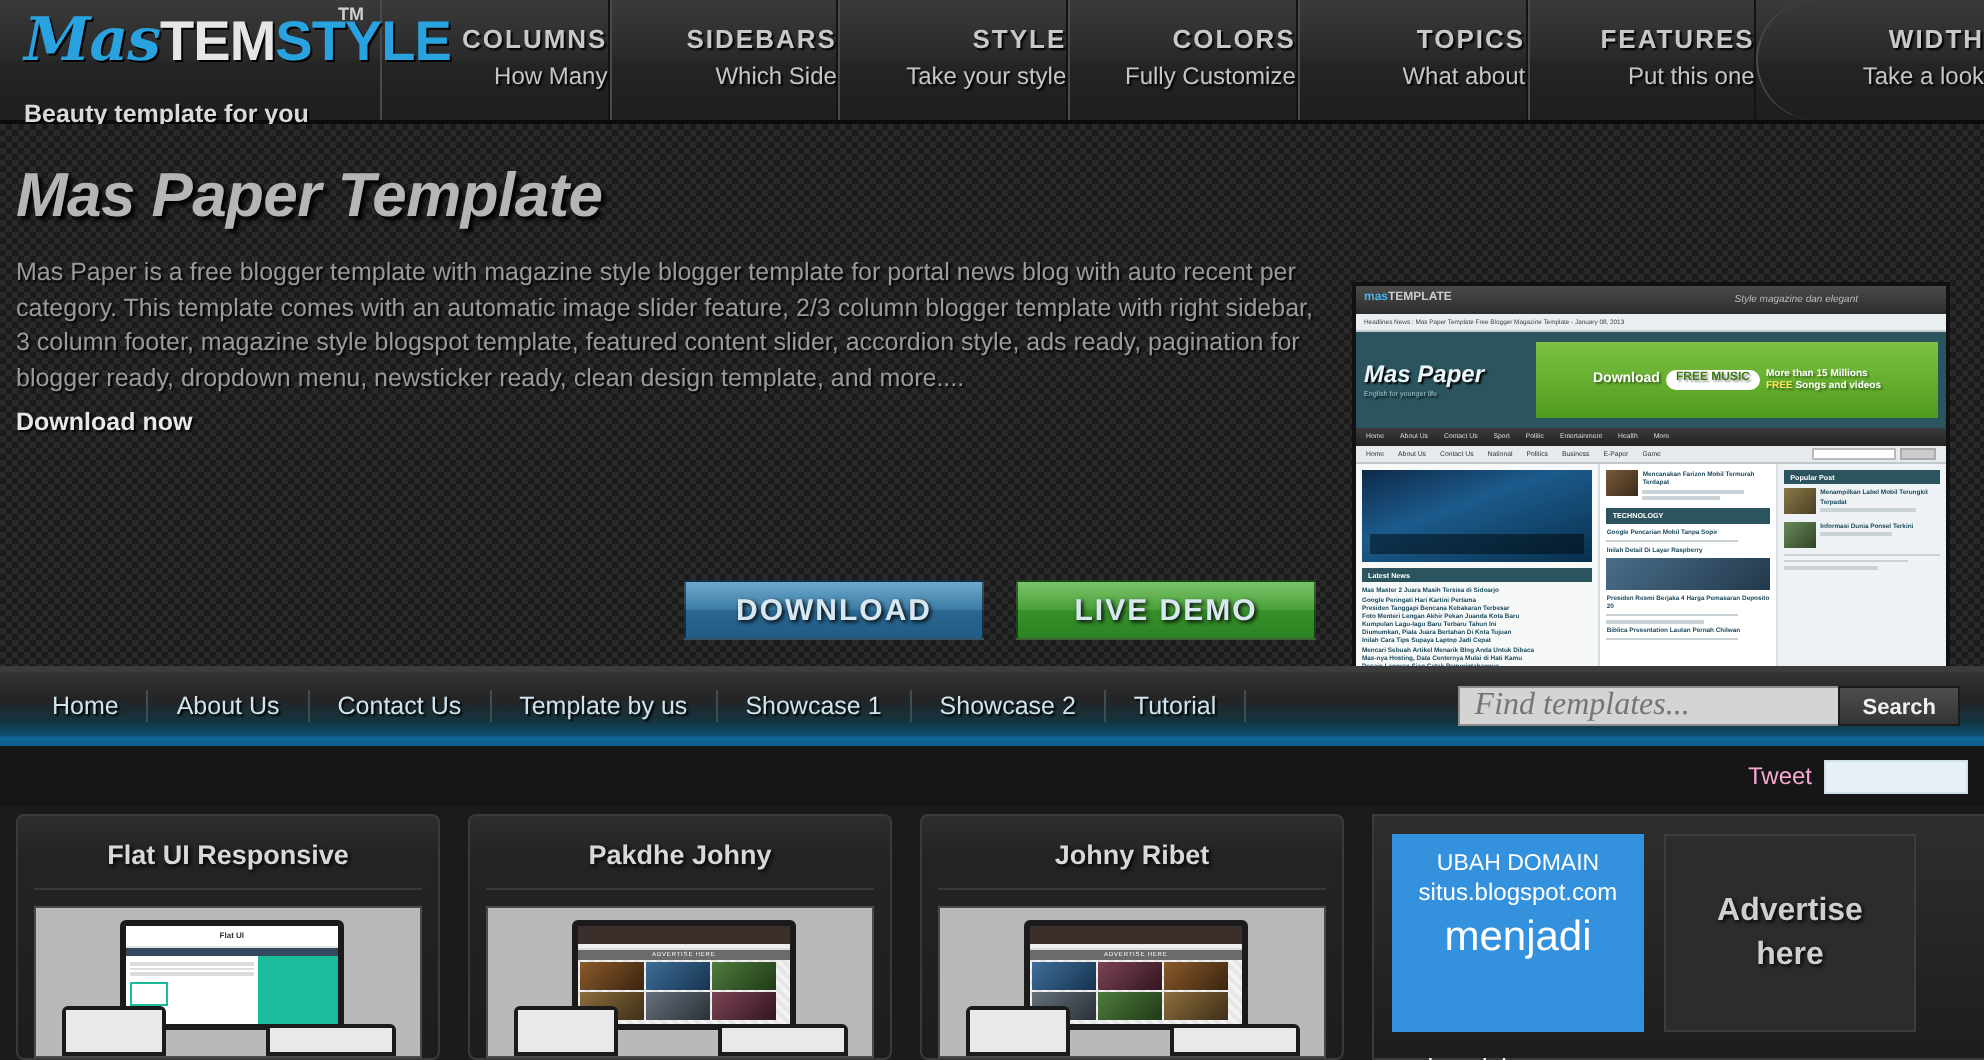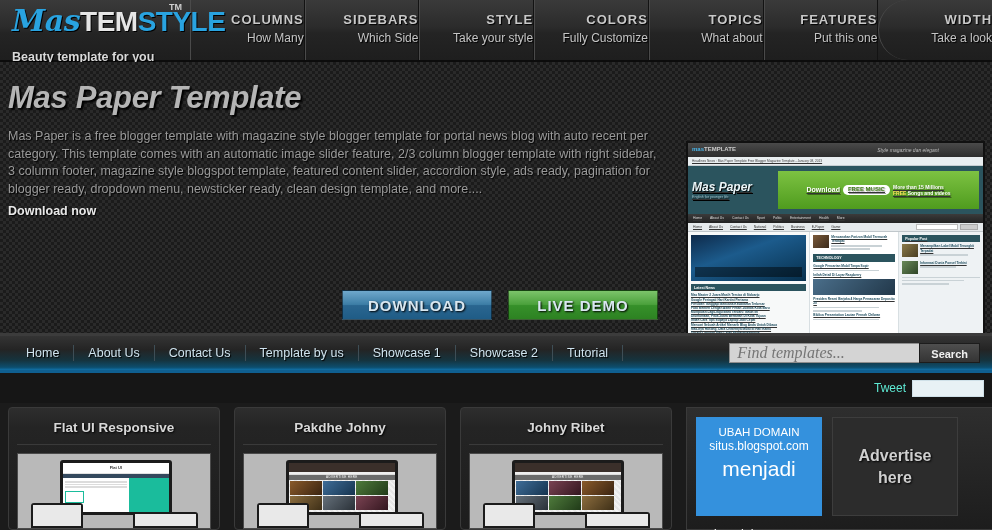--- a/index.html
+++ b/index.html
@@ -153,30 +153,29 @@
   .btn-download {
     background: linear-gradient(180deg, #6fa8cc 0%, #3d7ea6 48%, #2a6690 52%, #1f5c86 100%);
   }
   .btn-demo {
     background: linear-gradient(180deg, #7cc46a 0%, #4ba13c 48%, #36902a 52%, #2d8222 100%);
   }
 
   
   .preview {
     position: absolute;
-    right: 7px; top: 79px;
+    right: 17px; top: 79px;
     width: 299px; height: 234px;
     background: #ddd;
     border: 2px solid #111;
     overflow: hidden;
     font-size: 3px;
     line-height: 1.25;
     color: #333;
     font-family: "Liberation Sans", sans-serif;
-    text-decoration: underline;
   }
   .pv-top {
     height: 14px;
     background: linear-gradient(180deg, #4a4a4a, #2d2d2d);
     display: flex; align-items: center;
     padding: 0 4px;
     color: #ccc;
   }
   .pv-logo { font-size: 6px; font-weight: bold; }
   .pv-logo b { color: #49b4e8; }
@@ -328,21 +327,21 @@
     width: 992px;
     background: #161616;
     display: flex;
     align-items: center;
     justify-content: flex-end;
     padding-right: 8px;
     gap: 6px;
   }
   .tweet-link {
     font-size: 12px;
-    color: #5eead4;
+    color: #f9a8d4;
     cursor: pointer;
   }
   .tweet-box {
     width: 72px; height: 17px;
     background: #e8f1f5;
     border: 1px solid #cfe0e8;
   }
 
   
   .cards {

